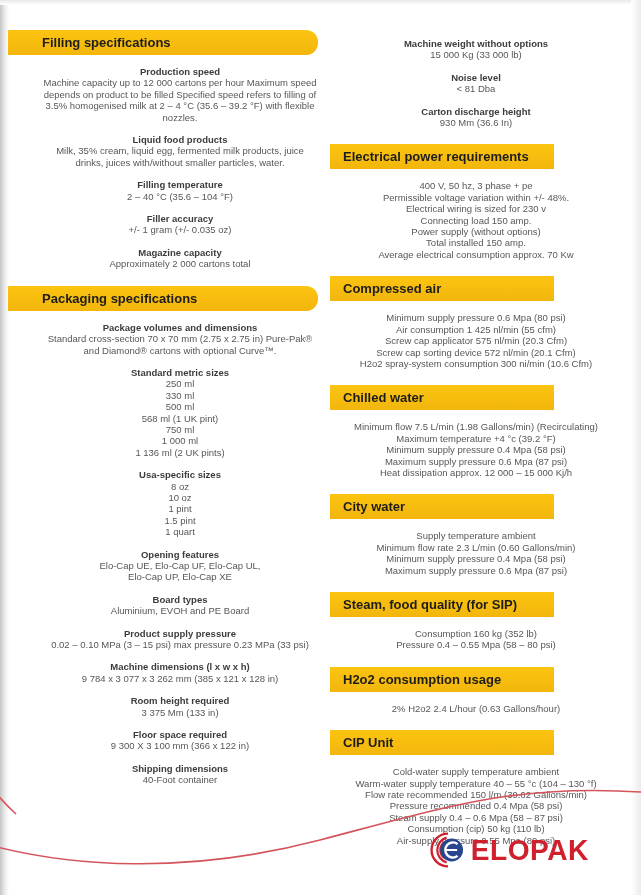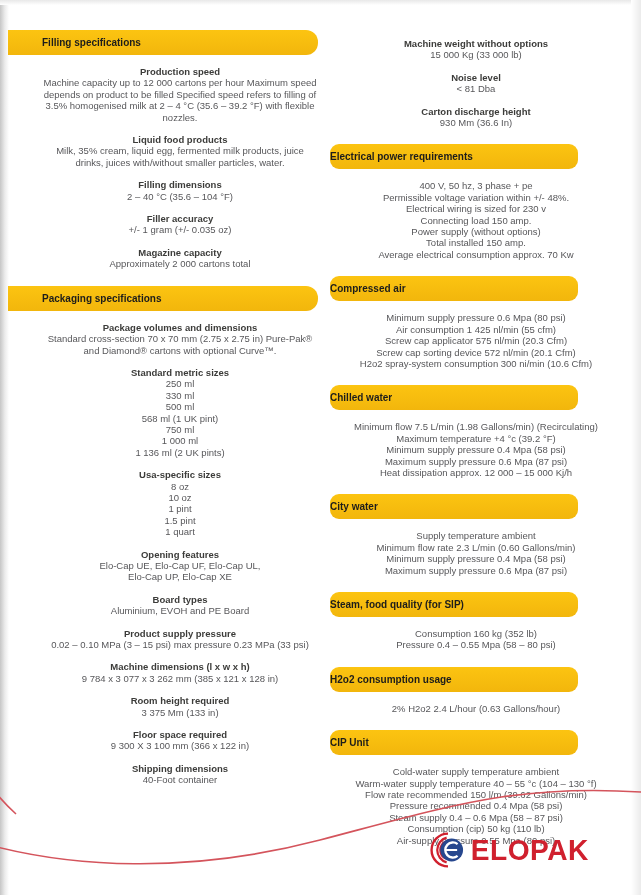--- a/index.html
+++ b/index.html
@@ -25,33 +25,33 @@
   }
   .col{font-size:9.5px;line-height:11.4px;}
   .col-left{width:276px;}
   .col-right{width:292px;margin-left:12px;padding-top:10px;}
 
   .bar{
     height:25px;line-height:25px;
     box-sizing:border-box;
     background:linear-gradient(to bottom,var(--yellow,#FCC511),var(--yellow2,#F4B80C));
     color:var(--bar-text,#1d1d1b);
-    font-size:10px;font-weight:bold;
+    font-size:13px;font-weight:bold;
     margin:16px 0 11px 0;
     white-space:nowrap;overflow:hidden;
   }
   .col-left .bar{
     margin-left:-34px;width:310px;
     padding-left:34px;
     border-radius:0 12px 12px 0;
   }
   .col-left .bar:first-child{margin-top:2px;}
   .col-right .bar{
-    width:248px;
-    border-radius:9px;
+    width:224px;padding-left:13px;
+    border-radius:0;
   }
   .group{margin:0 0 11px 0;text-align:center;}
   .group-label{font-weight:bold;color:#3c3c3a;}
   .group p{margin:0;}
   .spec-line{white-space:nowrap;}
 
   .swoosh{position:absolute;left:0;top:0;z-index:3;pointer-events:none;}
 
   .logo{
     position:absolute;z-index:4;
@@ -78,21 +78,21 @@
         <div class="bar">Filling specifications</div>
         <div class="group">
           <div class="group-label">Production speed</div>
           <p>Machine capacity up to 12 000 cartons per hour Maximum speed depends on product to be filled Specified speed refers to filling of 3.5% homogenised milk at 2 – 4 °C (35.6 – 39.2 °F) with flexible nozzles.</p>
         </div>
         <div class="group">
           <div class="group-label">Liquid food products</div>
           <p>Milk, 35% cream, liquid egg, fermented milk products, juice drinks, juices with/without smaller particles, water.</p>
         </div>
         <div class="group">
-          <div class="group-label">Filling dimensions</div>
+          <div class="group-label">Filling temperature</div>
           <p>2 – 40 °C (35.6 – 104 °F)</p>
         </div>
         <div class="group">
           <div class="group-label">Filler accuracy</div>
           <p>+/- 1 gram (+/- 0.035 oz)</p>
         </div>
         <div class="group">
           <div class="group-label">Magazine capacity</div>
           <p>Approximately 2 000 cartons total</p>
         </div>

